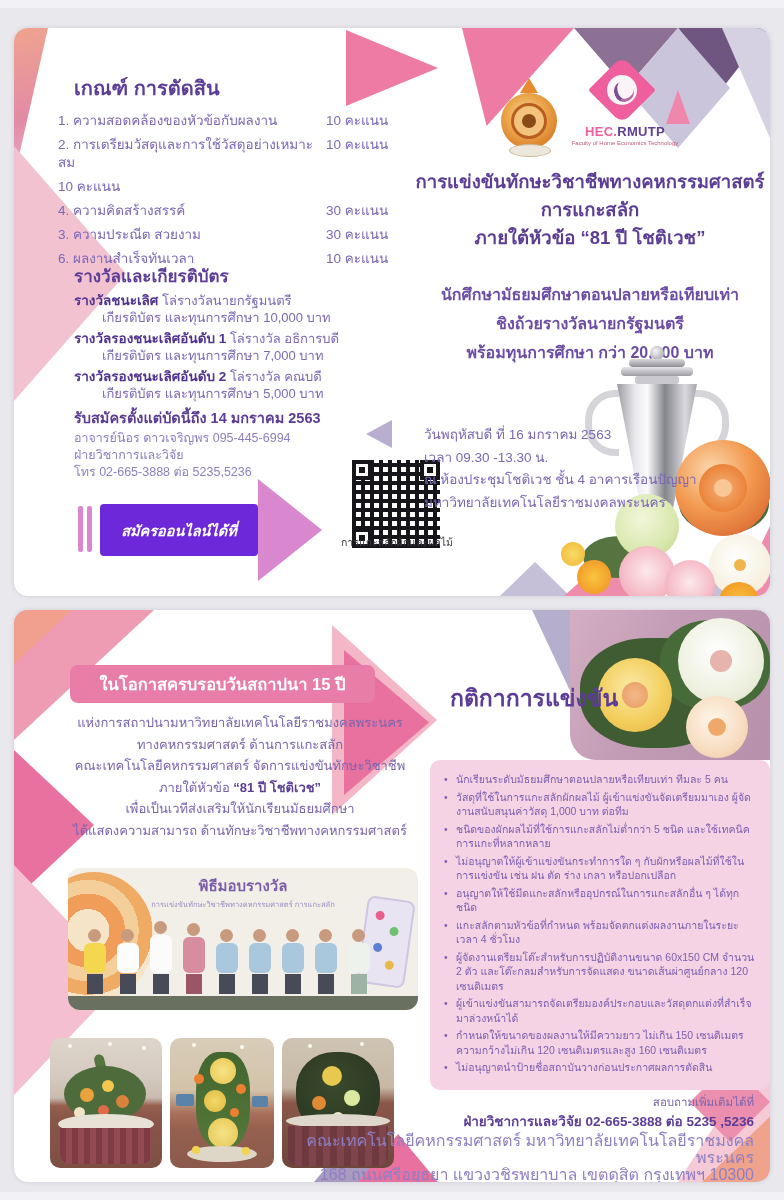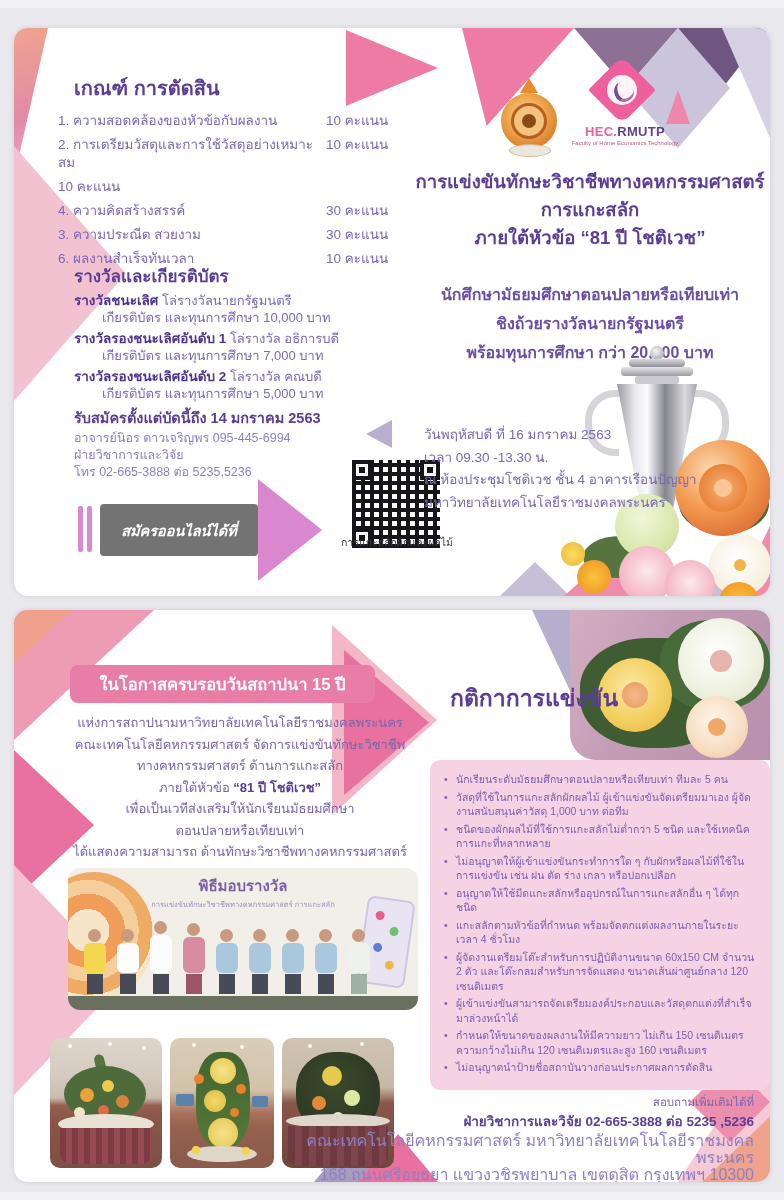--- a/index.html
+++ b/index.html
@@ -30,21 +30,21 @@
   .awards-list{left:60px;top:264px;width:330px;font-size:13px;line-height:17px;}
   .award-item{margin-bottom:4px;}
   .award-item .line1 .t-bold-name{font-size:13.5px;}
   .award-item .line2{padding-left:28px;color:#7c68b5;}
   .deadline{left:60px;top:378px;font-size:14.5px;}
   .contact-block{left:60px;top:402px;font-size:12.5px;line-height:17px;color:#8f7fc2;}
 
   
   .cta-arrow{left:64px;top:450px;width:276px;height:106px;}
   .cta-bar{position:absolute;width:5px;height:46px;background:#d987cf;border-radius:2px;top:28px;}
-  .cta-body{position:absolute;left:22px;top:26px;width:158px;height:52px;background:#737373;border-radius:4px;
+  .cta-body{position:absolute;left:22px;top:26px;width:158px;height:52px;background:#6d28d9;border-radius:4px;
     display:flex;align-items:center;justify-content:center;color:#fff;font-weight:bold;font-style:italic;font-size:14.5px;}
   .cta-head{position:absolute;left:180px;top:1px;width:0;height:0;
     border-top:51px solid transparent;border-bottom:51px solid transparent;border-left:64px solid #d987cf;}
 
   
   .qr{left:334px;top:428px;width:96px;height:96px;background:#fff;padding:4px;box-sizing:border-box;}
   .qr-inner{position:relative;width:88px;height:88px;
     background:
       repeating-linear-gradient(0deg,#15151a 0 4px,transparent 4px 9px),
       repeating-linear-gradient(90deg,#15151a 0 4px,#ffffff 4px 9px);}
@@ -309,25 +309,24 @@
       <div class="fcenter" style="left:32px;top:32px;width:22px;height:22px;background:#e7b3ad;"></div>
     </div>
     <div class="flower" style="position:absolute;left:116px;top:86px;width:62px;height:62px;border-radius:50%;background:radial-gradient(circle at 45% 40%,#fff6ea 0%,#f7dcc0 60%,#eec39e 100%);">
       <div class="fcenter" style="left:22px;top:22px;width:18px;height:18px;background:#f0a86a;"></div>
     </div>
   </div>
 
   <div class="abs intro-heading">ในโอกาสครบรอบวันสถาปนา 15 ปี</div>
   <div class="abs intro-para">
     <div>แห่งการสถาปนามหาวิทยาลัยเทคโนโลยีราชมงคลพระนคร</div>
+    <div>ทางคหกรรมศาสตร์ ด้านการแกะสลัก</div>
     <div>คณะเทคโนโลยีคหกรรมศาสตร์ จัดการแข่งขันทักษะวิชาชีพ</div>
-    <div>ทางคหกรรมศาสตร์ ด้านการแกะสลัก</div>
     <div><span>ภายใต้หัวข้อ </span><span class="b">“81 ปี โชติเวช”</span></div>
     <div>เพื่อเป็นเวทีส่งเสริมให้นักเรียนมัธยมศึกษา</div>
-    <div>ตอนปลายหรือเทียบเท่า</div>
     <div>ได้แสดงความสามารถ ด้านทักษะวิชาชีพทางคหกรรมศาสตร์</div>
   </div>
 
   <div class="abs award-photo">
     <div class="swirl-orange"></div>
     <div class="award-cap">พิธีมอบรางวัล</div>
     <div class="award-subcap">การแข่งขันทักษะวิชาชีพทางคหกรรมศาสตร์ การแกะสลัก</div>
     <div class="phone">
       <div class="dot" style="left:8px;top:12px;width:9px;height:9px;background:#e85f8a;"></div>
       <div class="dot" style="left:24px;top:26px;width:9px;height:9px;background:#6fc06f;"></div>

